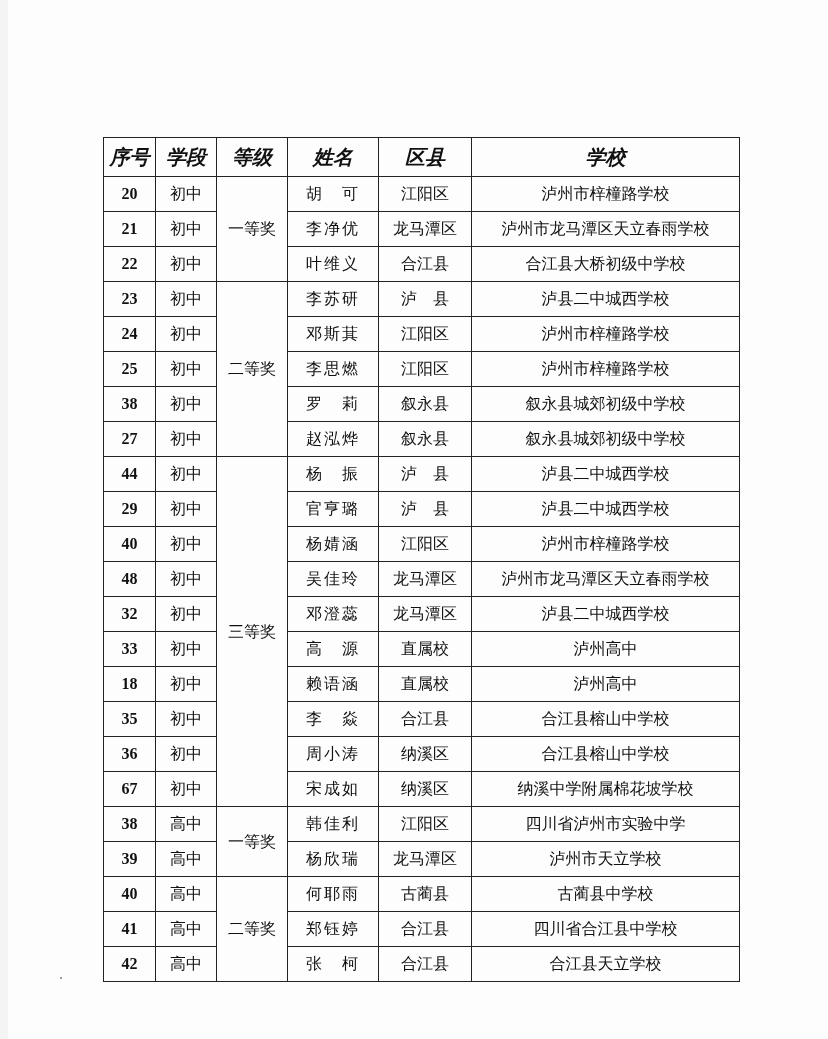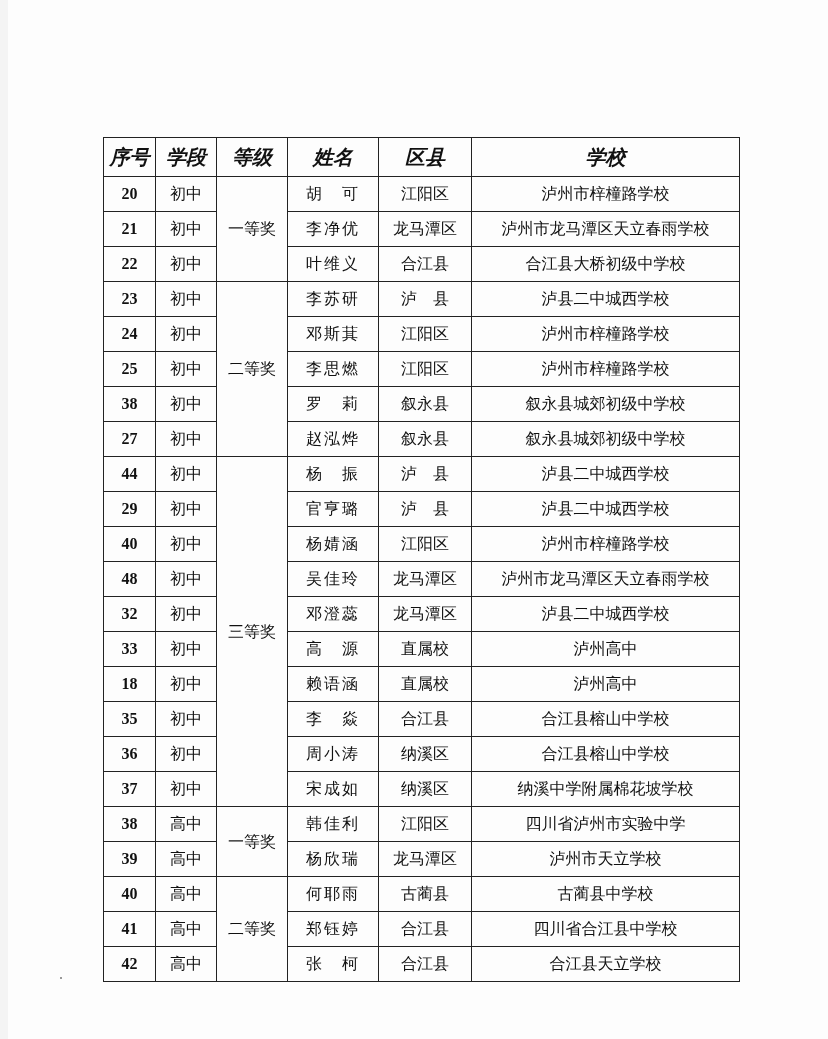--- a/index.html
+++ b/index.html
@@ -163,21 +163,21 @@
         <td>合江县榕山中学校</td>
       </tr>
       <tr>
         <td class="num">36</td>
         <td>初中</td>
         <td class="name">周小涛</td>
         <td>纳溪区</td>
         <td>合江县榕山中学校</td>
       </tr>
       <tr>
-        <td class="num">37</td>
+        <td class="num">67</td>
         <td>初中</td>
         <td class="name">宋成如</td>
         <td>纳溪区</td>
         <td>纳溪中学附属棉花坡学校</td>
       </tr>
       <tr>
         <td class="num">38</td>
         <td>高中</td>
         <td class="grade" rowspan="2">一等奖</td>
         <td class="name">韩佳利</td>

